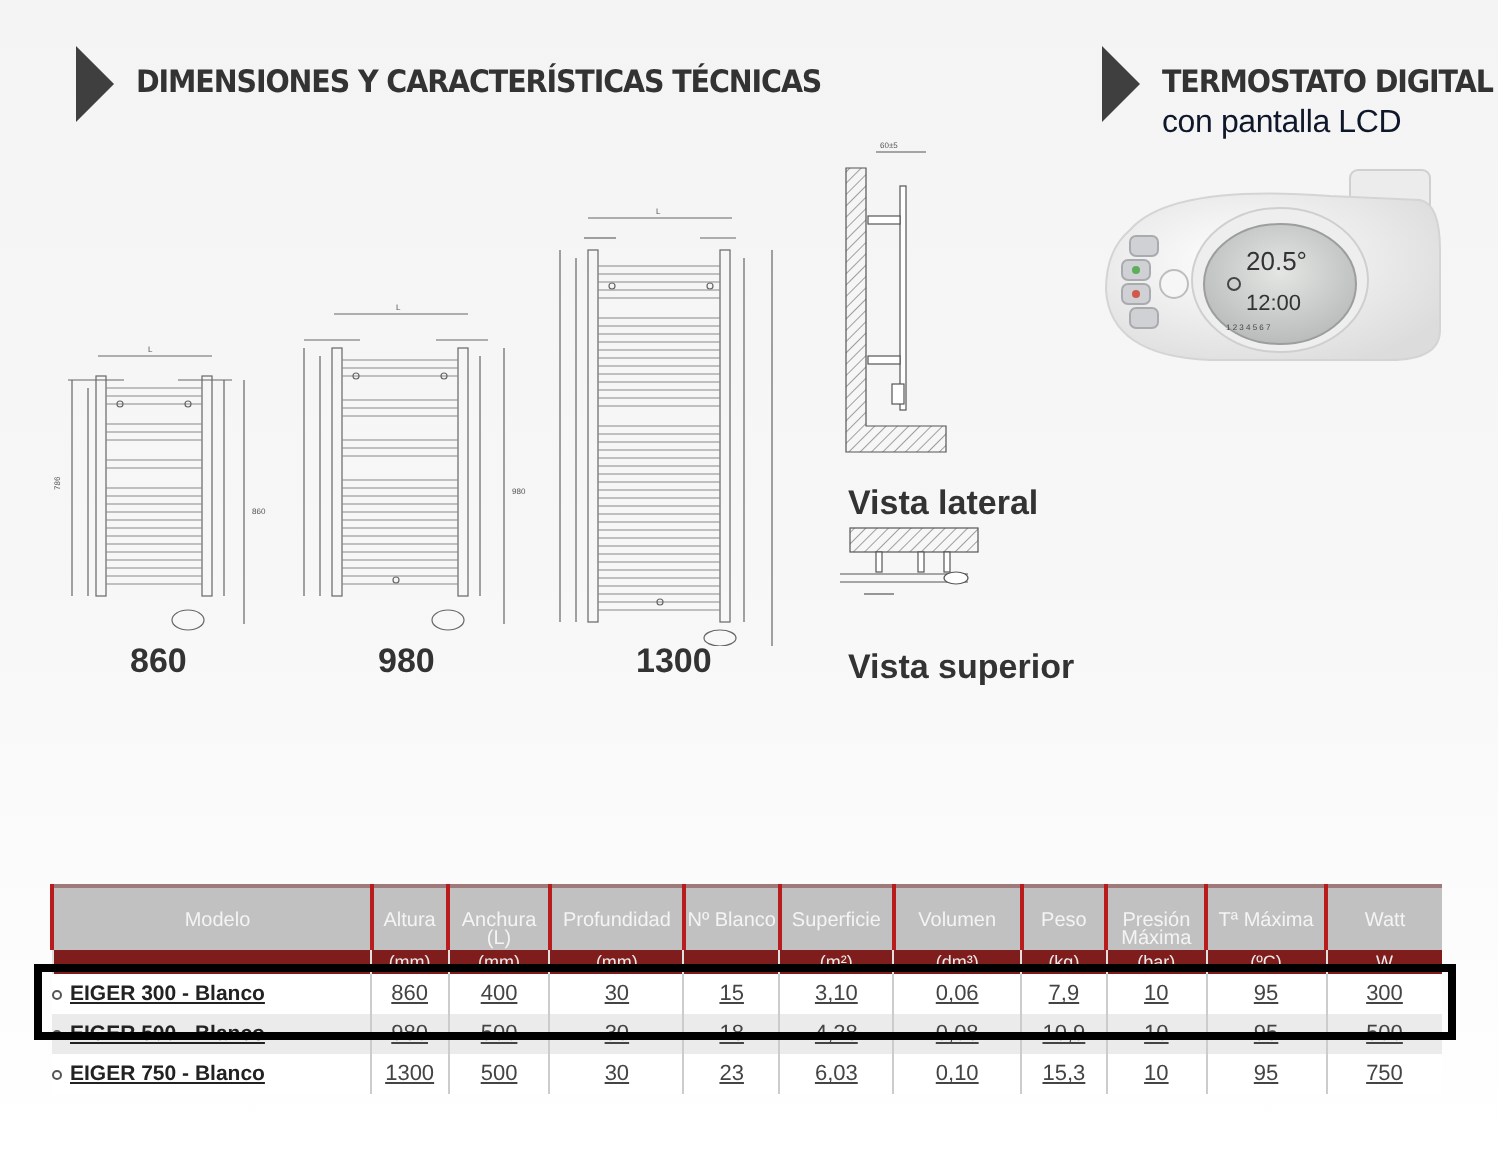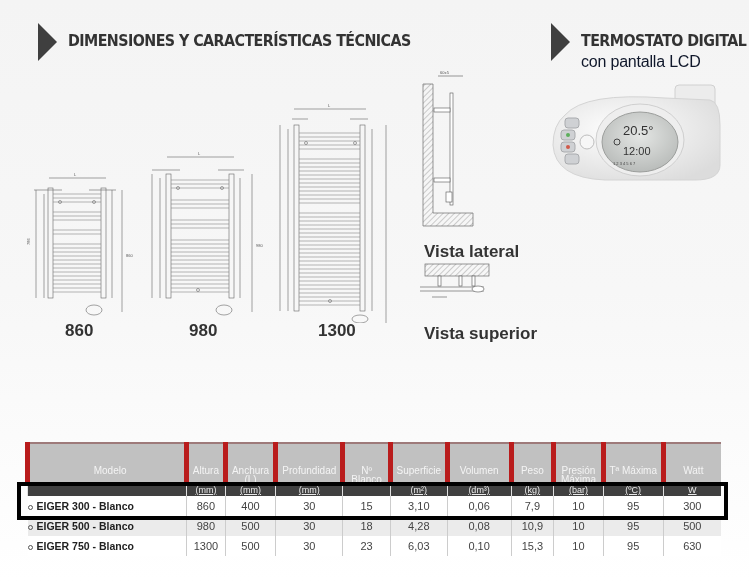--- a/index.html
+++ b/index.html
@@ -31,32 +31,33 @@
   }
   svg text { font-family: "Liberation Sans", sans-serif; }
 
   
   .spec-table {
     position: absolute; left: 25px; top: 442px; width: 696px;
     border-collapse: collapse; font-size: 10px;
   }
   .spec-table thead tr.h1 th {
     background: #c1c1c1; color: #f4f4f4; font-weight: normal;
-    height: 32px; vertical-align: top; padding-top: 22px; line-height: 9px;
-    border-left: 5px solid #b91c1c; text-align: center;
+    height: 32px; vertical-align: top; padding-top: 12px; line-height: 9px;
+    border-left: 2px solid #b91c1c; text-align: center;
   }
   .spec-table thead tr.h1 { border-top: 2px solid #9e7a7a; }
   .spec-table thead tr.h2 th {
-    background: #404040; color: #eaeaea; font-weight: normal; height: 12px;
+    background: #7f1d1d; color: #eaeaea; font-weight: normal; height: 12px;
     font-size: 9px; border-left: 1px solid #e0e0e0; text-decoration: underline;
   }
   .spec-table th:first-child { text-align: left; padding-left: 6px; border-left: none; }
   .spec-table td {
     height: 20px; text-align: center; font-size: 11px; color: #444;
     border-left: 1px solid #ccc;
+    text-decoration: underline;
   }
   .spec-table td:first-child {
     text-align: left; border-left: none; font-weight: bold; color: #222; padding-left: 0;
     font-size: 10.5px;
   }
   .spec-table tr.row-alt td { background: #ebebeb; }
   .spec-table tr.row-white td { background: #fff; }
   .bullet { display: inline-block; width: 5px; height: 5px; border: 1px solid #555; border-radius: 50%; margin-right: 4px; vertical-align: middle; }
 
   .highlight-box {
@@ -376,18 +377,18 @@
       <td><span class="bullet"></span><span>EIGER 750 - Blanco</span></td>
       <td>1300</td>
       <td>500</td>
       <td>30</td>
       <td>23</td>
       <td>6,03</td>
       <td>0,10</td>
       <td>15,3</td>
       <td>10</td>
       <td>95</td>
-      <td>630</td>
+      <td>750</td>
     </tr>
   </tbody>
 </table>
 
 <div class="highlight-box"></div>
 
 </body></html>

